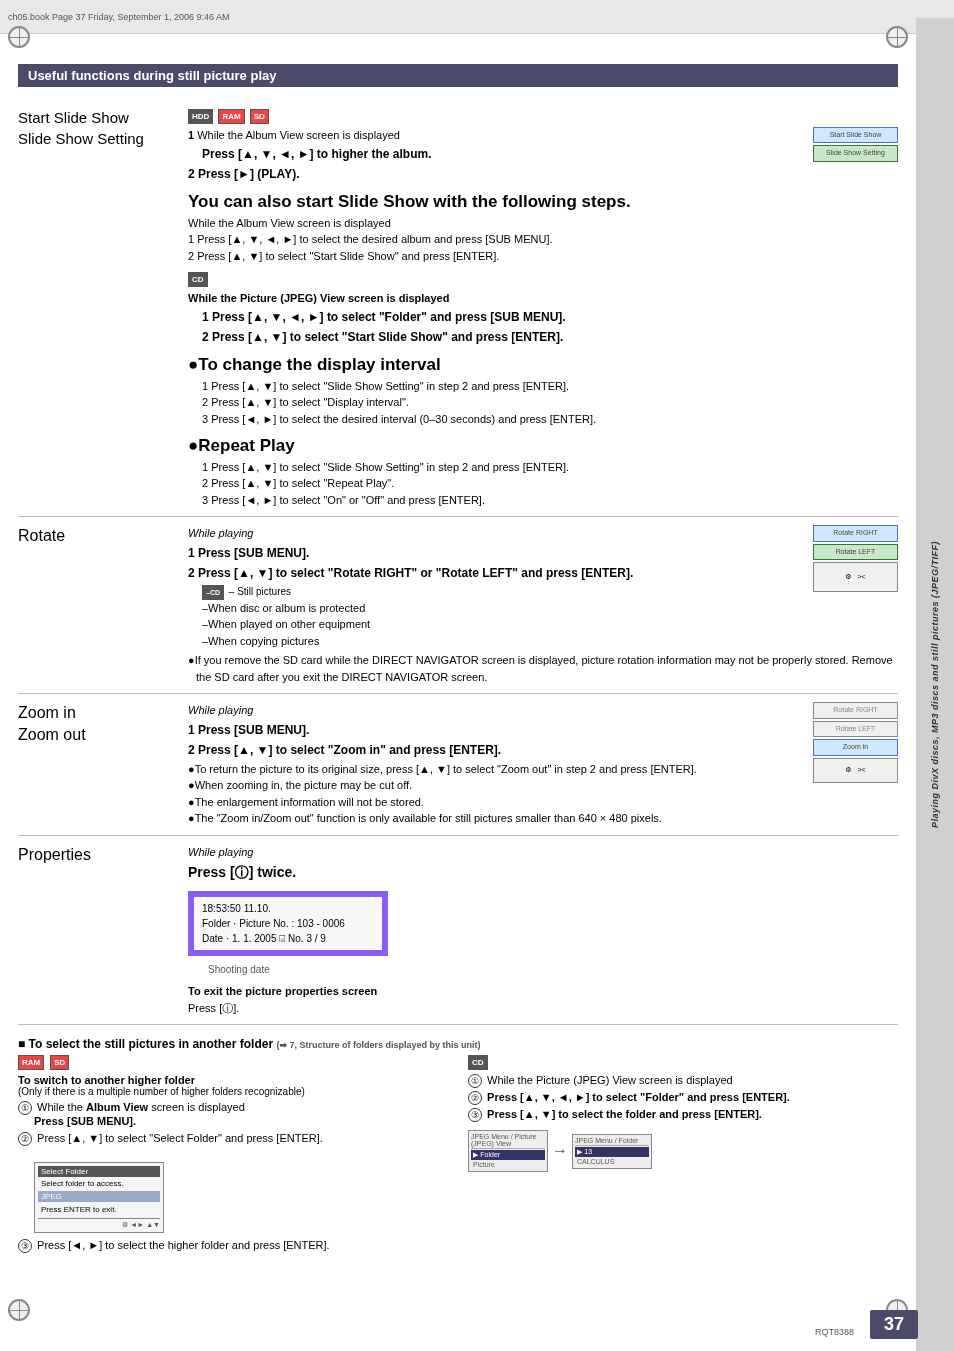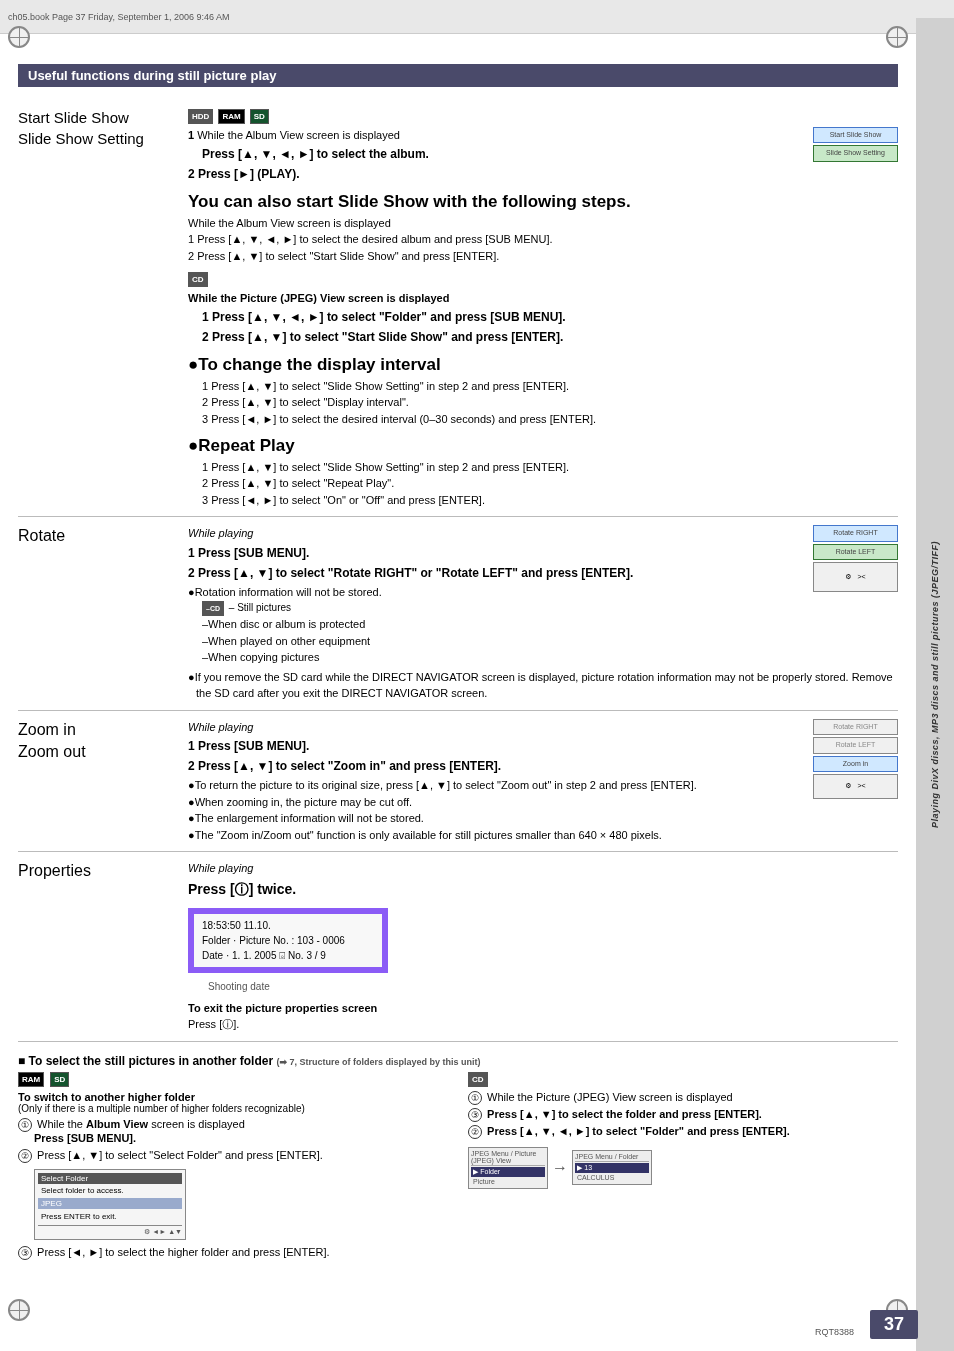--- a/index.html
+++ b/index.html
@@ -96,22 +96,22 @@
       display: inline-block;
       border: 1.5px solid #333;
       font-size: 8px;
       font-weight: bold;
       padding: 0 3px;
       margin-right: 2px;
       line-height: 13px;
       vertical-align: middle;
     }
     .media-badge.hdd { background: #555; color: #fff; border-color: #555; }
-    .media-badge.ram { background: #000000; color: #fff; border-color: #555; }
-    .media-badge.sd  { background: #14532d; color: #fff; border-color: #555; }
+    .media-badge.ram { background: #ef4444; color: #fff; border-color: #555; }
+    .media-badge.sd  { background: #ef4444; color: #fff; border-color: #555; }
     .media-badge.cd  { background: #555; color: #fff; border-color: #555; }
     
     .bold-line {
       font-weight: bold;
       font-size: 12px;
       margin: 2px 0;
     }
     .indent { padding-left: 14px; }
     
     .sub-section {
@@ -276,21 +276,21 @@
 
         <div class="thumb-container">
           <div class="thumb-box thumb-box-highlight">Start Slide Show</div>
           <div class="thumb-box thumb-box-highlight2">Slide Show Setting</div>
         </div>
 
         <div>
           <strong>1 </strong>
           <span>While the Album View screen is displayed</span>
         </div>
-        <div class="bold-line indent">Press [▲, ▼, ◄, ►] to select the album.</div>
+        <div class="bold-line indent">Press [▲, ▼, ◄, ►] to higher the album.</div>
         <div class="bold-line">2  Press [►] (PLAY).</div>
 
         <div class="sub-section">
           <div class="sub-heading">You can also start Slide Show with the following steps.</div>
           <div>While the Album View screen is displayed</div>
           <div>1  Press [▲, ▼, ◄, ►] to select the desired album and press [SUB MENU].</div>
           <div>2  Press [▲, ▼] to select "Start Slide Show" and press [ENTER].</div>
         </div>
 
         <div class="sub-section">
@@ -327,21 +327,20 @@
         <div class="thumb-container">
           <div class="thumb-box thumb-box-highlight">Rotate RIGHT</div>
           <div class="thumb-box thumb-box-highlight2">Rotate LEFT</div>
           <div style="border:1px solid #888;background:#f0f0f0;width:85px;height:30px;margin-top:2px;font-size:7px;display:flex;align-items:center;justify-content:center;">⚙ &nbsp; &gt;&lt;</div>
         </div>
 
         <div style="font-style:italic;">While playing</div>
         <div class="bold-line">1  Press [SUB MENU].</div>
         <div class="bold-line">2  Press [▲, ▼] to select "Rotate RIGHT" or "Rotate LEFT" and press [ENTER].</div>
 
-        <div class="bullet">●Rotation information will not be stored.</div>
         <div class="indent" style="font-size:10px;">
           <span class="media-badge cd" style="font-size:7px;">–CD</span>
           <span>–  Still pictures</span>
         </div>
         <div class="indent">–When disc or album is protected</div>
         <div class="indent">–When played on other equipment</div>
         <div class="indent">–When copying pictures</div>
         <div class="bullet" style="margin-top:3px;">●If you remove the SD card while the DIRECT NAVIGATOR screen is displayed, picture rotation information may not be properly stored. Remove the SD card after you exit the DIRECT NAVIGATOR screen.</div>
       </div>
     </div>
@@ -417,21 +416,21 @@
             <span class="circle-num">①</span>
             <span>While the <strong>Album View</strong> screen is displayed</span>
           </div>
           <div style="margin-left:16px;font-weight:bold;">Press [SUB MENU].</div>
 
           <div style="margin-top:5px;">
             <span class="circle-num">②</span>
             <span>Press [▲, ▼] to select "Select Folder" and press [ENTER].</span>
           </div>
 
-          <div style="margin:6px 0 6px 16px;border:1px solid #888;background:#f5f5f5;width:152px;padding:3px;font-size:8px;">
+          <div style="margin:16px 0 6px 16px;border:1px solid #888;background:#f5f5f5;width:130px;padding:3px;font-size:8px;">
             <div style="background:#555;color:#fff;padding:1px 3px;font-size:8px;">Select Folder</div>
             <div style="padding:2px 3px;font-size:8px;">Select folder to access.</div>
             <div style="background:#99aacc;color:#fff;padding:1px 3px;font-size:8px;margin:1px 0;">JPEG</div>
             <div style="padding:2px 3px;font-size:8px;">Press ENTER to exit.</div>
             <div style="border-top:1px solid #888;padding-top:2px;font-size:7px;color:#555;margin-top:2px;text-align:right;">⚙ ◄► ▲▼</div>
           </div>
 
           <div>
             <span class="circle-num">③</span>
             <span>Press [◄, ►] to select the higher folder and press [ENTER].</span>
@@ -442,27 +441,27 @@
           <div class="sub-badge-row">
             <span class="media-badge cd">CD</span>
           </div>
 
           <div style="margin-top:3px;">
             <span class="circle-num">①</span>
             <span>While the Picture (JPEG) View screen is displayed</span>
           </div>
 
           <div style="margin-top:3px;">
+            <span class="circle-num">②</span>
+            <span><strong>Press [▲, ▼, ◄, ►] to select "Folder" and press [ENTER].</strong></span>
+          </div>
+
+          <div style="margin-top:3px;">
             <span class="circle-num">③</span>
             <span><strong>Press [▲, ▼] to select the folder and press [ENTER].</strong></span>
-          </div>
-
-          <div style="margin-top:3px;">
-            <span class="circle-num">②</span>
-            <span><strong>Press [▲, ▼, ◄, ►] to select "Folder" and press [ENTER].</strong></span>
           </div>
 
           <div class="diagram-area">
             <div>
               <div style="font-size:7px;color:#555;border:1px solid #888;background:#eee;width:80px;padding:2px;margin-top:4px;">
                 <div style="font-size:7px;border-bottom:1px solid #aaa;padding-bottom:1px;margin-bottom:1px;">JPEG Menu / Picture (JPEG) View</div>
                 <div style="background:#336;color:#fff;font-size:7px;padding:1px 2px;">▶ Folder</div>
                 <div style="font-size:7px;padding:1px 2px;">  Picture</div>
               </div>
             </div>

